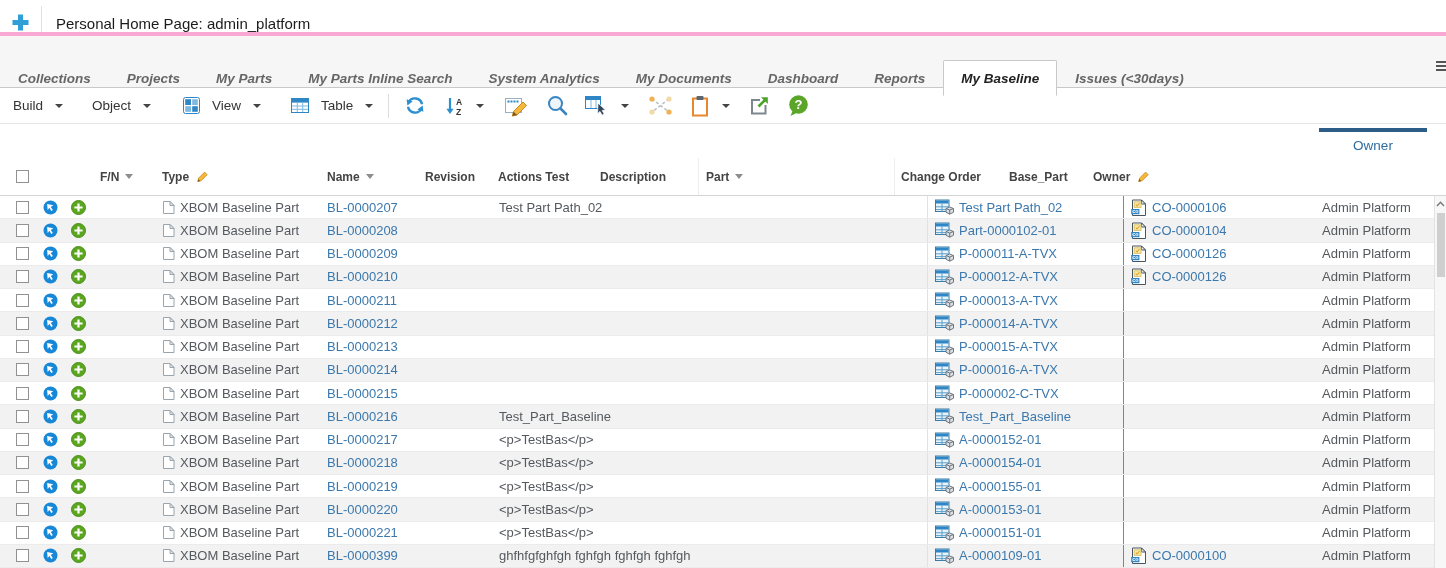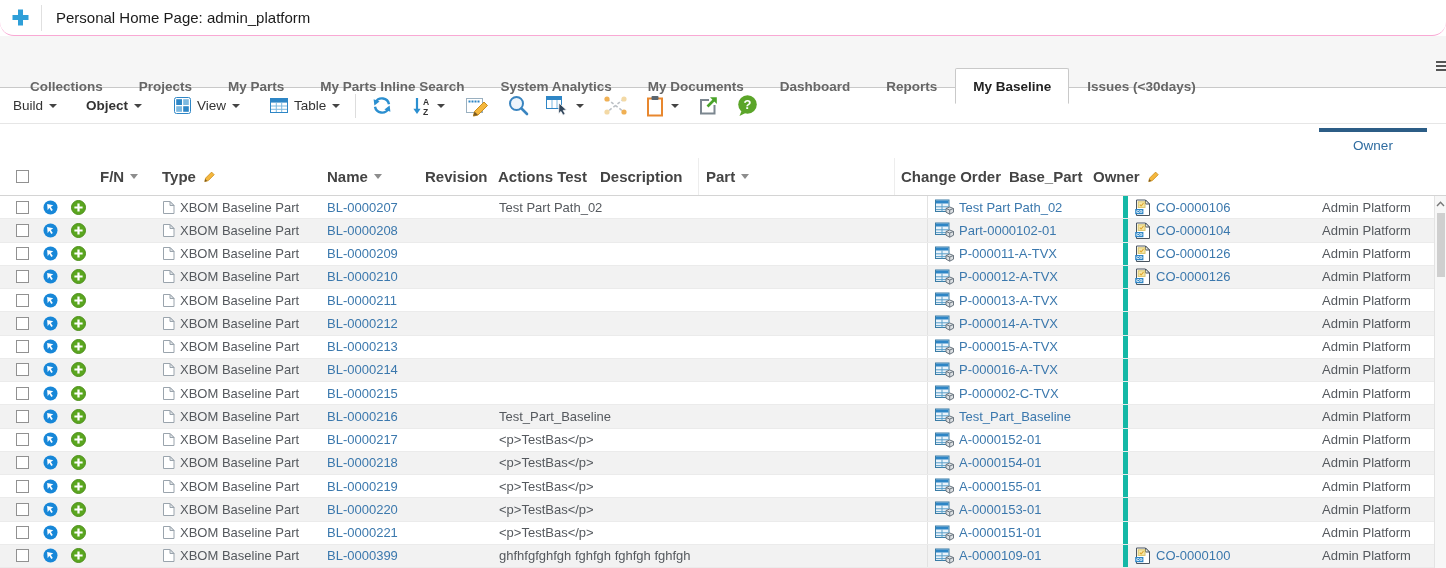--- a/index.html
+++ b/index.html
@@ -1,57 +1,57 @@
 <!DOCTYPE html>
 <html><head>
 <meta charset="utf-8">
 <style>
   * { margin:0; padding:0; box-sizing:border-box; }
   html,body { width:1446px; height:568px; overflow:hidden; background:#fff;
     font-family:"Liberation Sans", sans-serif; font-size:13px; color:#333; }
 
   
-  .titlebar { height:36px; display:flex; align-items:center; background:#fff;
-    border-bottom:1px solid #f9a8d4;border-radius:14px; }
+  .titlebar { height:36px; display:flex; align-items:flex-end; background:#fff;
+    border-bottom:4px solid #f9a8d4; }
   .app-icon { width:41px; display:flex; justify-content:center; align-items:center; }
   .titlebar-divider { width:1px; height:26px; background:#e0e0e0; margin-right:14px; }
   .page-title { font-size:15px; color:#1b1b1b; }
 
   
-  .tabstrip { height:52px; background:#f6f6f6; display:flex; align-items:flex-start;
-    padding-left:12px; border-bottom:1px solid #c9c9c9; position:relative; }
+  .tabstrip { height:52px; background:#f6f6f6; display:flex; align-items:center;
+    border-bottom:1px solid #c9c9c9; position:relative;font-style:italic; }
   .tabs { display:flex; align-items:flex-end; }
   .tab { height:36px; line-height:36px; padding:0 17px; font-weight:bold; font-size:13.5px;
     color:#666; cursor:pointer; border:1px solid transparent; margin-bottom:-1px;
     white-space:nowrap; }
   .tab.active { background:#fff; color:#222; border:1px solid #c9c9c9; border-bottom:1px solid #fff;
     border-top-left-radius:2px; border-top-right-radius:2px;margin-top:32px; }
   .hamburger { position:absolute; right:-4px; bottom:14px; width:14px; overflow:hidden; }
   .hamburger .bar { width:13px; height:2px; background:#555; margin:2px 0; }
 
   
   .toolbar { height:36px; display:flex; align-items:center; padding-left:13px;
     border-bottom:1px solid #e6e6e6; background:#fff; }
-  .tool-btn { display:flex; align-items:center; gap:6px; font-size:13.5px; color:#333;
+  .tool-btn { display:flex; align-items:center; gap:12px; font-size:13.5px; color:#333;
     cursor:pointer; }
   .tool-icon { display:flex; align-items:center; justify-content:center; cursor:pointer; }
   .caret { width:0; height:0; border-left:4px solid transparent; border-right:4px solid transparent;
     border-top:4px solid #444; display:inline-block; }
   .tb-divider { width:1px; height:24px; background:#ddd; margin:0 15px; }
 
   
   .viewbar { height:34px; position:relative; background:#fff; }
   .view-tab { position:absolute; right:19px; top:4px; width:108px; text-align:center;
     cursor:pointer; }
   .view-tab .sel-bar { height:4px; background:#2c5d86; margin-bottom:6px; }
   .view-tab .sel-label { font-size:13.5px; color:#2f6ca0; }
 
   
   .thead { height:38px; display:flex; align-items:flex-end; border-bottom:1px solid #d4d4d4;
-    font-weight:bold; color:#444; font-size:15px; background:#fff; }
+    font-weight:bold; color:#444; font-size:12px; background:#fff; }
   .th { display:flex; align-items:center; gap:6px; height:100%; overflow:hidden;
     white-space:nowrap; cursor:pointer; }
   .tbody { position:relative; }
   .row { height:23.25px; display:flex; align-items:center; border-bottom:1px solid #ebebeb;
     background:#fff; }
   .row.alt { background:#f2f2f2; }
   .cell { display:flex; align-items:center; height:100%; overflow:hidden; white-space:nowrap;
     gap:5px; }
   .gtext { color:#55595e; }
   a.link { color:#3b78ad; text-decoration:none; cursor:pointer; }
@@ -61,21 +61,21 @@
   .col-nav   { width:28px; justify-content:center; padding:0; }
   .col-add   { width:28px; justify-content:center; padding:0; }
   .col-fn    { width:64px; padding-left:8px; }
   .col-type  { width:166px; padding-left:6px; }
   .col-name  { width:97px; padding-left:5px; }
   .col-revision { width:75px; padding-left:6px; }
   .col-description_part { width:229px; padding-left:5px; }
   .col-actions_test { width:101px; padding-left:4px; }
   .col-description { width:103px; padding-left:5px; }
   .col-part  { width:196px; padding-left:7px; border-left:1px solid #e2e2e2; }
-  .col-change_order { width:113px; padding-left:6px; border-left:5px solid #14b8a6; }
+  .col-change_order { width:113px; padding-left:6px; border-left:1px solid #14b8a6; }
   .col-base_part { width:80px; padding-left:2px; }
   .col-owner { width:118px; padding-left:6px; }
   .thead .col-part, .thead .col-change_order { border-left:1px solid #ededed; }
 
   .checkbox { width:13px; height:13px; background:#fff; border:1px solid #919191; cursor:pointer; }
 
   
   .scrollbar { position:absolute; right:0; top:196px; width:12px; height:372px;
     background:#f7f7f7; border-left:1px solid #e3e3e3; }
   .scroll-up { height:15px; display:flex; align-items:center; justify-content:center; cursor:pointer; }
@@ -112,21 +112,21 @@
       <div class="bar"></div>
       <div class="bar"></div>
   </div>
 </div>
 
 <div class="toolbar">
   <div class="tool-btn" style="margin-right:29px;">
     <span>Build</span>
     <span class="caret"></span>
   </div>
-  <div class="tool-btn" style="margin-right:32px;font-weight:bold;">
+  <div class="tool-btn" style="margin-right:32px;">
     <span>Object</span>
     <span class="caret"></span>
   </div>
   <div class="tool-btn" style="margin-right:30px;text-align:right;">
     <span class="tool-icon">
       <svg width="17" height="17" viewBox="0 0 17 17">
           <rect x="0.5" y="0.5" width="16" height="16" rx="2" fill="#fff" stroke="#2e86c6"></rect>
           <rect x="2.2" y="2.2" width="5.8" height="5.8" fill="#2e86c6"></rect>
           <rect x="9.2" y="2.2" width="5.6" height="5.8" fill="#7db9e0"></rect>
           <rect x="2.2" y="9.2" width="5.8" height="5.6" fill="#7db9e0"></rect>

